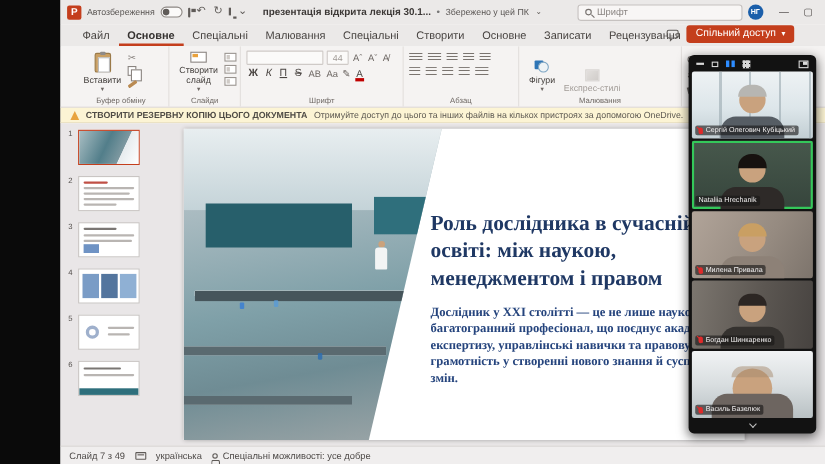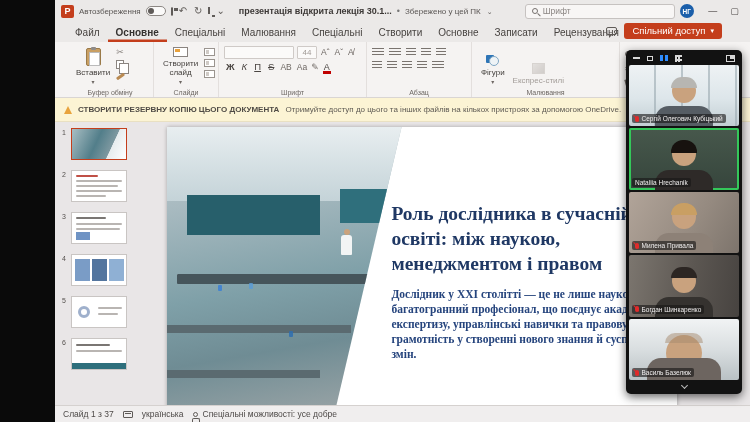--- a/index.html
+++ b/index.html
@@ -84,21 +84,21 @@
   .i-arrange{width:13px;height:11px;position:relative;}
   .i-arrange::before{content:"";position:absolute;left:0;top:0;width:8px;height:8px;background:#e8e4e1;border:1px solid #b3ada8;}
   .i-arrange::after{content:"";position:absolute;right:0;bottom:0;width:8px;height:8px;background:#f6c142;border:1px solid #c79a2d;}
   .i-styles{width:13px;height:11px;background:linear-gradient(135deg,#d8d4d1,#b9b4b0);border:1px solid #c4bfbb;opacity:.6;}
   .dis .bl{color:#a29c98;}
   .edit-row{display:flex;align-items:center;gap:4px;font-size:8.5px;color:#413d3a;white-space:nowrap;}
   .editgrp{display:flex;flex-direction:column;gap:4px;padding-top:3px;}
   .i-replace{font-size:8px;color:#6d6763;}
   .i-select{width:0;height:0;border-top:6px solid #6d6763;border-right:6px solid transparent;transform:rotate(-15deg);}
   
-  .banner{height:24px;background:#fcf4d4;border-bottom:1px solid #e9e0c2;display:flex;align-items:center;gap:6px;
+  .banner{height:14px;background:#fcf4d4;border-bottom:1px solid #e9e0c2;display:flex;align-items:center;gap:6px;
           padding:0 9px;flex:none;}
   .warn{width:0;height:0;border-left:4.5px solid transparent;border-right:4.5px solid transparent;border-bottom:8px solid #e8a33d;position:relative;flex:none;}
   .banner-title{font-size:8px;font-weight:bold;color:#4f4b45;white-space:nowrap;}
   .banner-msg{font-size:8px;color:#5d5952;white-space:nowrap;}
   .banner-btn{margin-left:4px;background:#fdfcfa;border:1px solid #c5c0ba;border-radius:2px;padding:0px 7px 1px;font-size:8px;color:#45413e;white-space:nowrap;}
   
   .workspace{flex:1;display:flex;background:#e9e6e7;min-height:0;}
   .thumbs{width:80px;flex:none;padding-top:6px;overflow:hidden;}
   .thumb-row{display:flex;gap:3px;margin:0 5px 10px 7px;align-items:flex-start;}
   .thumb-num{font-size:7px;color:#55514e;width:6px;flex:none;padding-top:1px;}
@@ -423,21 +423,21 @@
           </div>
           <div class="slide-text">
             <div class="slide-title">Роль дослідника в сучасній освіті: між наукою, менеджментом і правом</div>
             <div class="slide-body">Дослідник у XXI столітті — це не лише науковець, а багатогранний професіонал, що поєднує академічну експертизу, управлінські навички та правову грамотність у створенні нового знання й суспільних змін.</div>
           </div>
         </div>
       </div>
     </div>
 
     <div class="statusbar">
-      <span>Слайд 1 з 37</span>
+      <span>Слайд 7 з 49</span>
       <div class="i-kbd"></div>
       <span>українська</span>
       <div style="display:flex;align-items:center;gap:4px;">
         <div class="i-person"></div>
         <span>Спеціальні можливості: усе добре</span>
       </div>
     </div>
   </div>
 
   <div class="vpanel">

